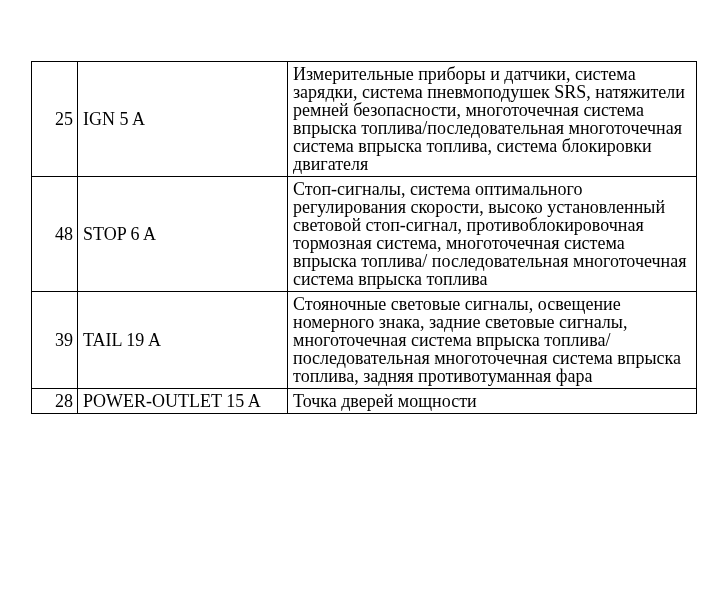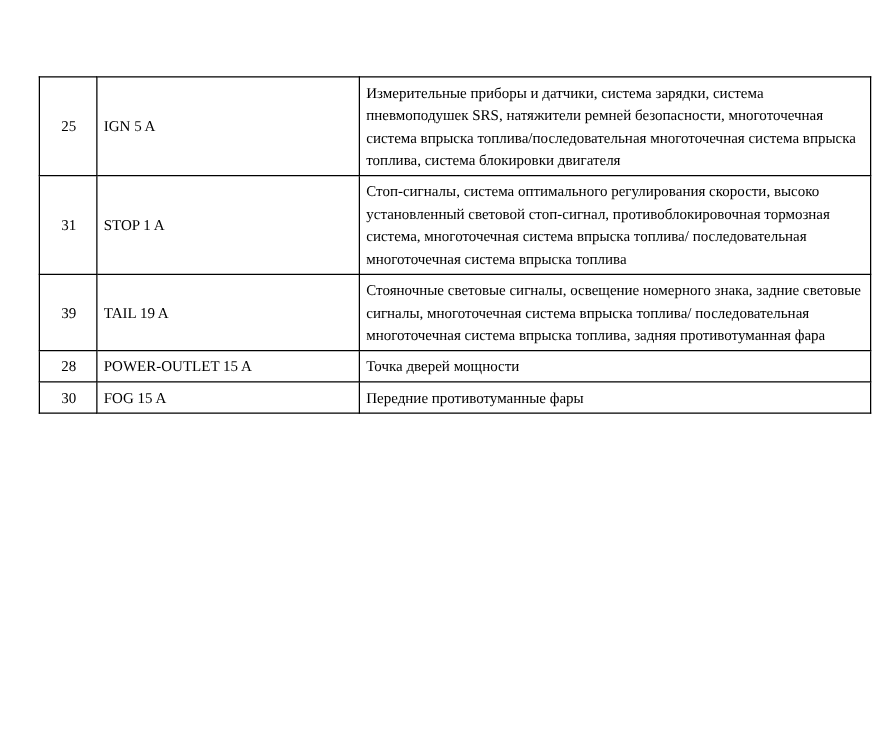--- a/index.html
+++ b/index.html
@@ -24,27 +24,27 @@
     left: 31px;
     top: 61px;
     width: 637px;
     border-collapse: collapse;
     table-layout: fixed;
   }
   table.fuse-table td {
     border: 1px solid #000000;
     vertical-align: middle;
     font-family: "Liberation Serif", serif;
-    font-size: 12px;
+    font-size: 18px;
     line-height: 18px;
     padding: 3px 4px 3px 5px;
   }
   td.col-num {
     width: 36px;
-    text-align: center;
+    text-align: right;
   }
   td.col-name {
     width: 200px;
     text-align: left;
   }
   td.col-desc {
     width: 399px;
     text-align: left;
     line-height: 18.5px;
   }
@@ -54,34 +54,29 @@
 
 <div class="page">
   <table class="fuse-table">
     <tbody>
       <tr>
         <td class="col-num">25</td>
         <td class="col-name">IGN 5 A</td>
         <td class="col-desc">Измерительные приборы и датчики, система зарядки, система пневмоподушек SRS, натяжители ремней безопасности, многоточечная система впрыска топлива/последовательная многоточечная система впрыска топлива, система блокировки двигателя</td>
       </tr>
       <tr>
-        <td class="col-num">31</td>
-        <td class="col-name">STOP 1 A</td>
+        <td class="col-num">48</td>
+        <td class="col-name">STOP 6 A</td>
         <td class="col-desc">Стоп-сигналы, система оптимального регулирования скорости, высоко установленный световой стоп-сигнал, противоблокировочная тормозная система, многоточечная система впрыска топлива/ последовательная многоточечная система впрыска топлива</td>
       </tr>
       <tr>
         <td class="col-num">39</td>
         <td class="col-name">TAIL 19 A</td>
         <td class="col-desc">Стояночные световые сигналы, освещение номерного знака, задние световые сигналы, многоточечная система впрыска топлива/ последовательная многоточечная система впрыска топлива, задняя противотуманная фара</td>
       </tr>
       <tr>
         <td class="col-num">28</td>
         <td class="col-name">POWER-OUTLET 15 A</td>
         <td class="col-desc">Точка дверей мощности</td>
       </tr>
-      <tr>
-        <td class="col-num">30</td>
-        <td class="col-name">FOG 15 A</td>
-        <td class="col-desc">Передние противотуманные фары</td>
-      </tr>
     </tbody>
   </table>
 </div>
 
 </body></html>

